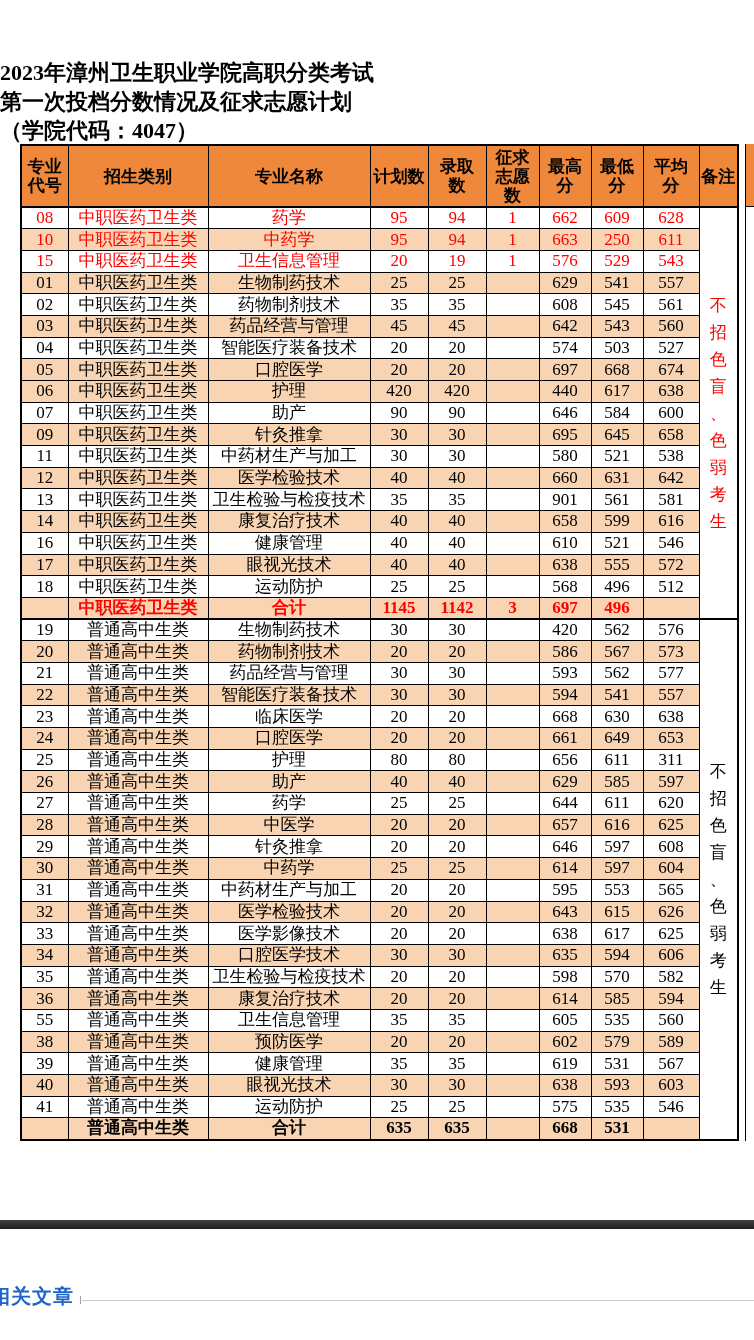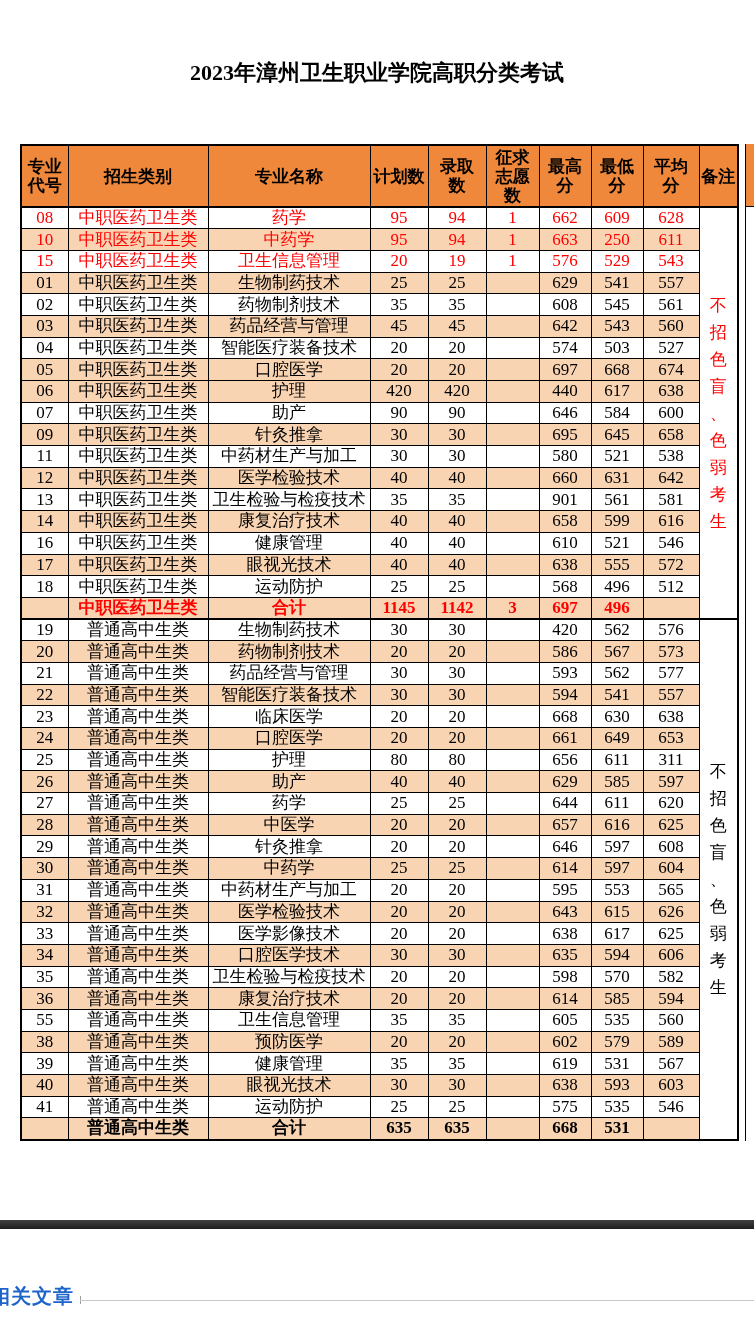--- a/index.html
+++ b/index.html
@@ -3,21 +3,21 @@
 <meta charset="utf-8">
 <style>
   * { margin:0; padding:0; box-sizing:border-box; }
   html,body { width:754px; height:1340px; }
   body {
     position:relative; overflow:hidden; background:#fff;
     font-family:"Liberation Serif","DejaVu Serif",serif; color:#000;
   }
   .title-block {
     position:absolute; top:58px; left:0; width:754px;
-    text-align:center; font-weight:bold; font-size:22px; line-height:29px;
+    font-weight:bold; font-size:22px; line-height:29px;
   }
   table.score {
     position:absolute; left:20px; top:144px; width:717px;
     border-collapse:collapse; table-layout:fixed;
     border:2px solid #000;
   }
   .score th, .score td {
     border:1px solid #000; text-align:center; vertical-align:middle;
     padding:0; overflow:hidden; font-size:17px;
   }
@@ -62,20 +62,22 @@
   .footer-rule-tick {
     position:absolute; left:80px; top:1296px; width:1px; height:8px;
     background:#9f9f9f;
   }
 </style>
 </head>
 <body>
 
 <div class="title-block">
   <div>2023年漳州卫生职业学院高职分类考试</div>
+  <div>第一次投档分数情况及征求志愿计划</div>
+  <div>（学院代码：4047）</div>
 </div>
 
 <table class="score">
   <colgroup>
       <col style="width: 47px;">
       <col style="width: 140px;">
       <col style="width: 162px;">
       <col style="width: 58px;">
       <col style="width: 58px;">
       <col style="width: 53px;">

